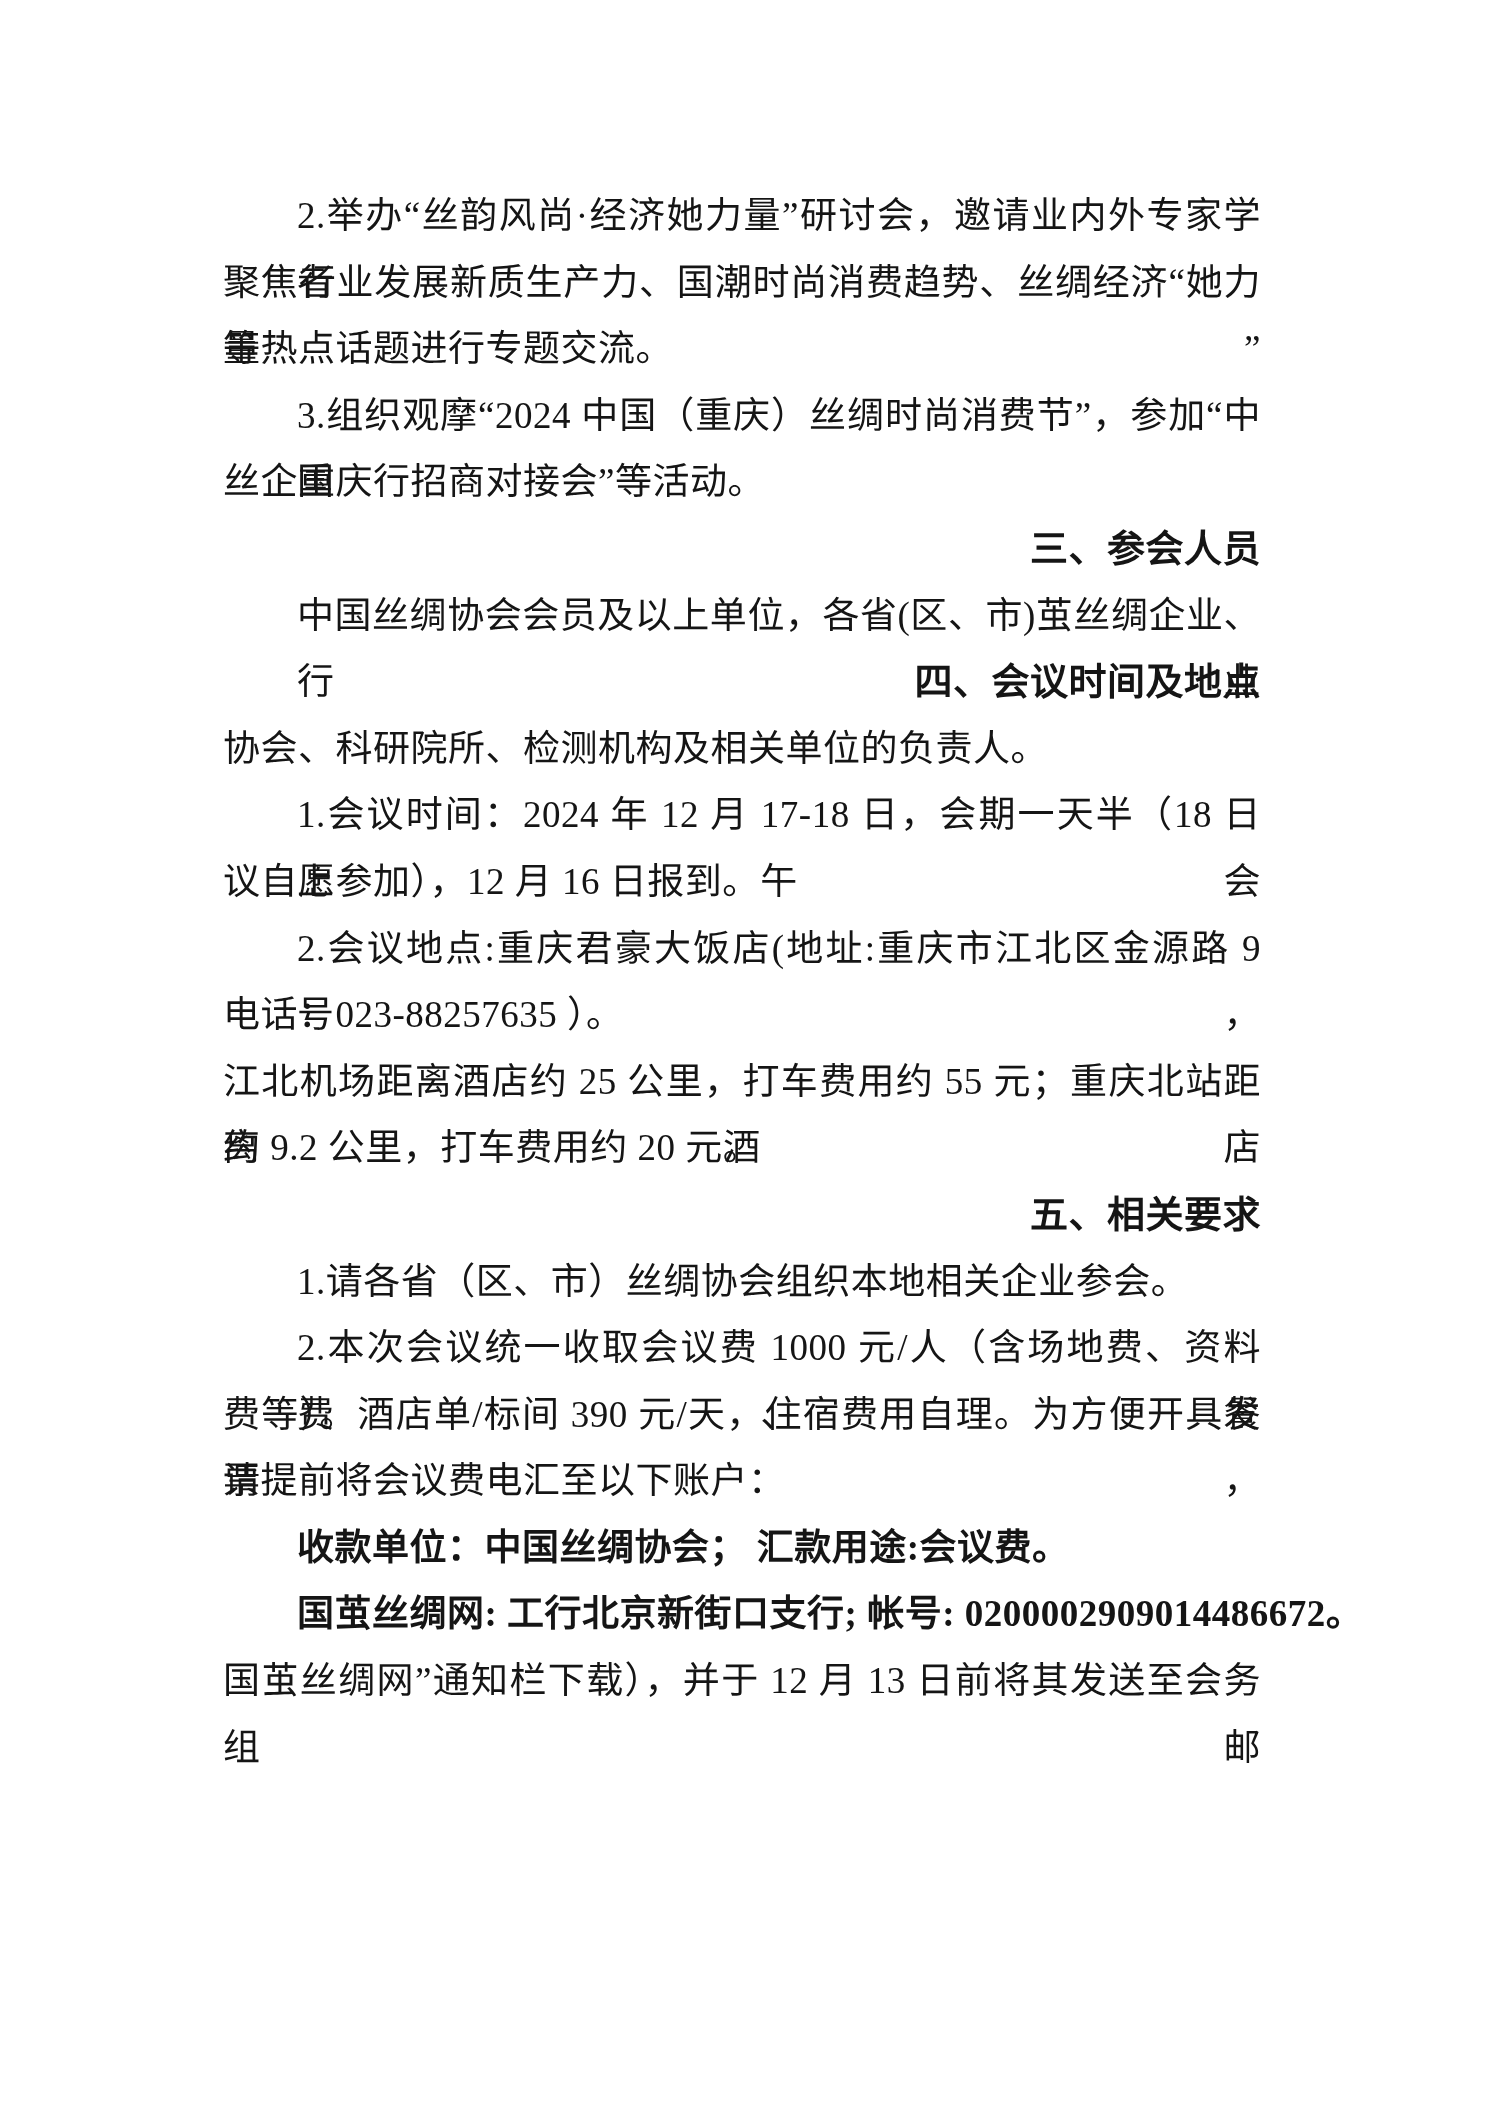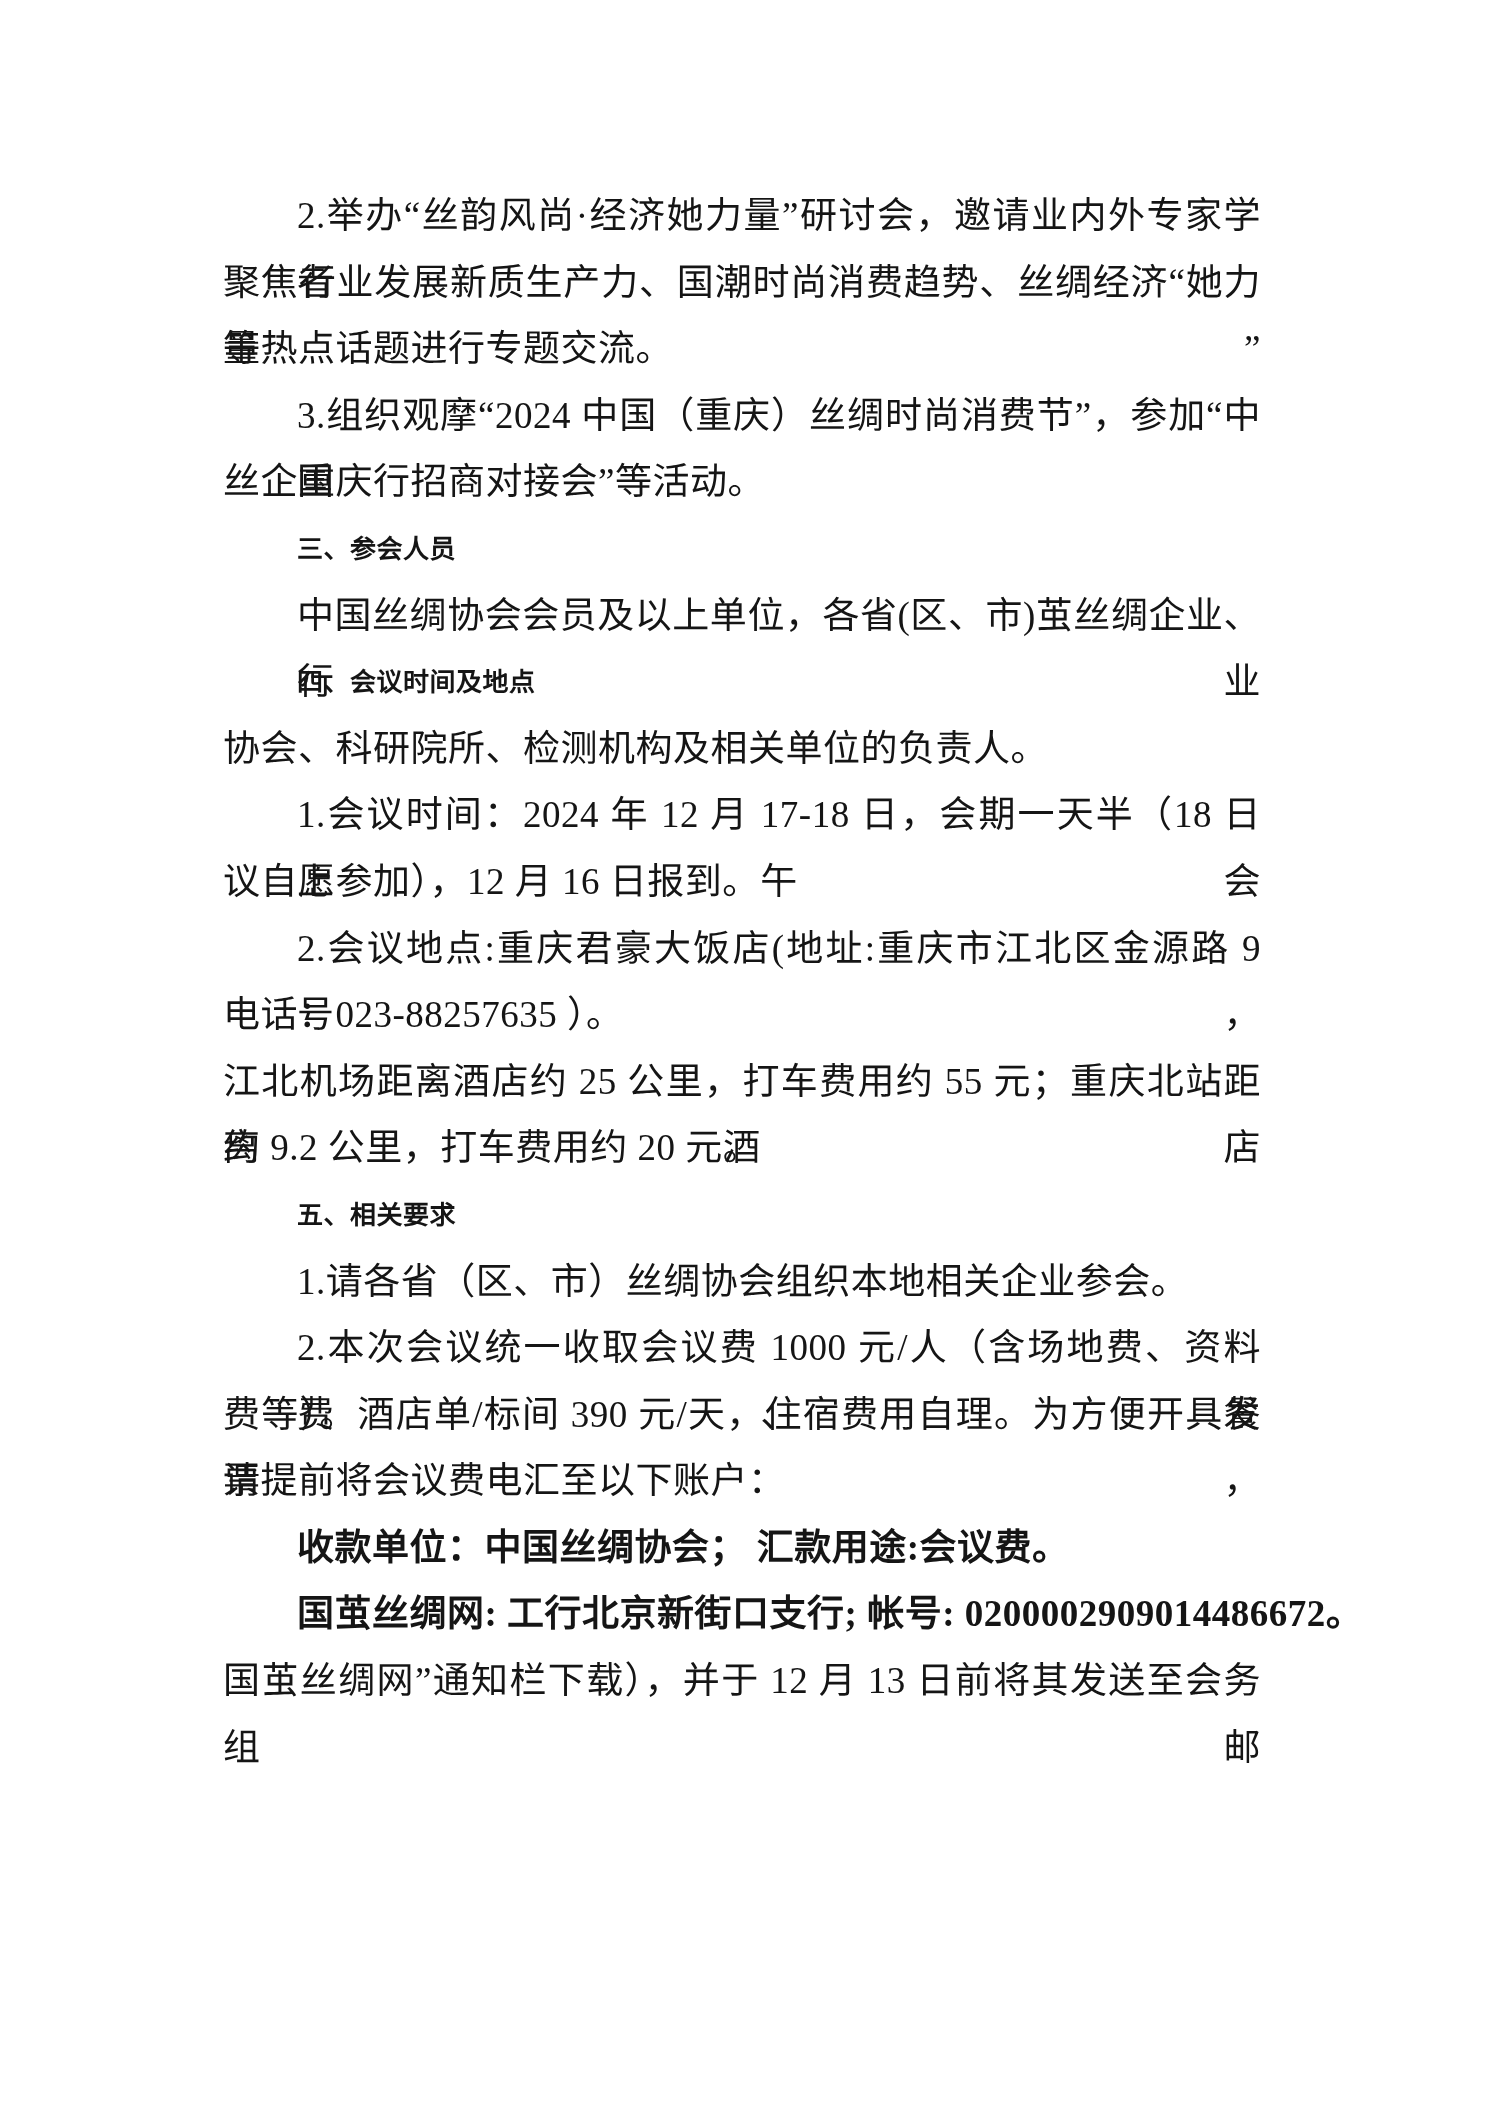--- a/index.html
+++ b/index.html
@@ -31,21 +31,22 @@
   .line.indent { padding-left: 74px; }
   .line.full {
     white-space: normal;
     text-align: justify;
     text-align-last: justify;
     text-justify: inter-character;
   }
   .line.heading {
     font-family: "Liberation Sans", "DejaVu Sans", sans-serif;
     font-weight: bold;
-    font-size: 26px;
+    font-size: 38px;
+    text-align: right;
   }
   .line.bold {
     font-weight: bold;
   }
 </style>
 </head>
 <body style="background: rgb(255, 255, 255); color: rgb(21, 21, 21);">
 
 <div class="page">
     <div class="line body indent full">2.举办“丝韵风尚·经济她力量”研讨会，邀请业内外专家学者</div>

